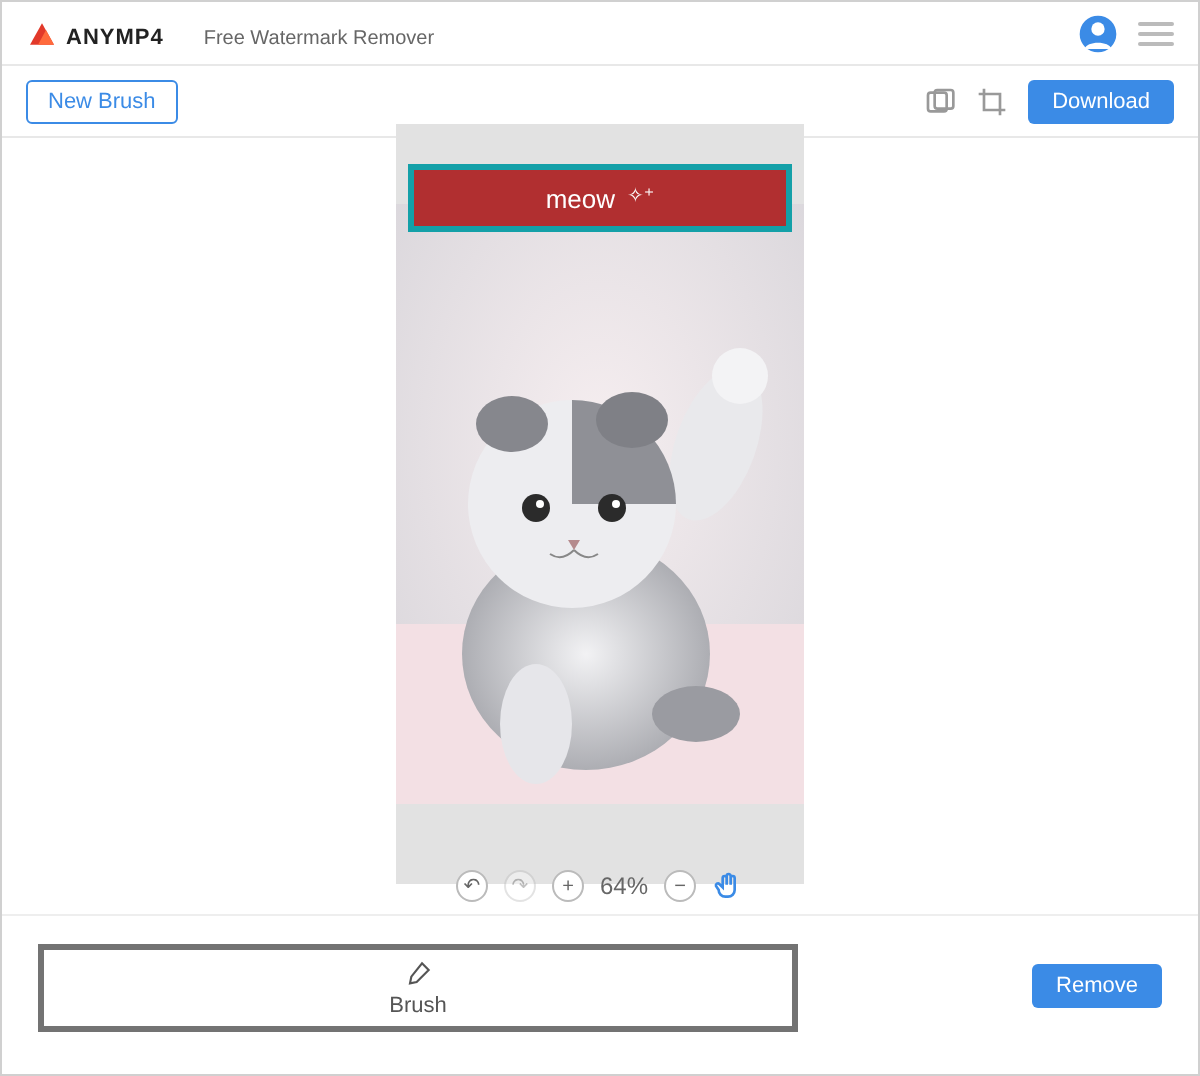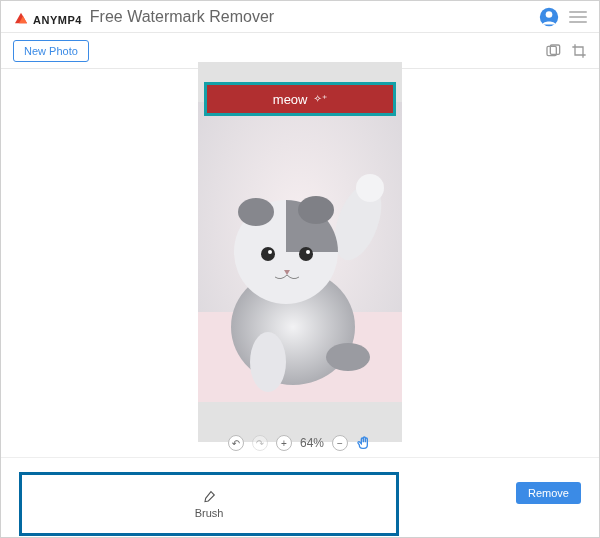--- a/index.html
+++ b/index.html
@@ -14,21 +14,21 @@
   .header {
     display: flex;
     align-items: center;
     height: 32px;
     padding: 0 12px;
     border-bottom: 1px solid #e8e8e8;
   }
   .logo-block { display: flex; align-items: flex-end; gap: 4px; }
   .logo-icon { width: 16px; height: 16px; }
   .brand { font-size: 11px; letter-spacing: 0.5px; font-weight: 700; color: #222; }
-  .app-sub { font-size: 16px; color: #666; margin-left: 4px; }
+  .app-sub { font-size: 10px; color: #666; margin-left: 16px; }
   .header-right { margin-left: auto; display: flex; align-items: center; gap: 10px; }
   .user-icon { width: 20px; height: 20px; }
   .menu-icon { width: 18px; height: 18px; display: flex; flex-direction: column; justify-content: center; gap: 3px; }
   .menu-icon span { height: 2px; background: #bbb; border-radius: 1px; }
 
   .subheader {
     display: flex;
     align-items: center;
     height: 36px;
     padding: 0 12px;
@@ -104,23 +104,23 @@
 
   .footer {
     height: 80px;
     border-top: 1px solid #eee;
     display: flex;
     align-items: flex-start;
     padding: 14px 18px 0 18px;
     gap: 20px;
   }
   .tool-strip {
-    border: 3px solid #0369a1;
-    display: flex;
-    height: 64px;
+    border: 3px solid #737373;
+    display: flex;
+    height: 44px;
     flex: 0 0 380px;
   }
   .tool-item {
     flex: 1;
     border-right: 1px solid #e0e0e0;
     display: flex;
     flex-direction: column;
     align-items: center;
     justify-content: center;
     gap: 2px;
@@ -152,30 +152,31 @@
       </svg>
     <div class="menu-icon">
         <span></span>
         <span></span>
         <span></span>
       </div>
   </div>
 </div>
 
 <div class="subheader">
-  <button class="btn-outline">New Photo</button>
+  <button class="btn-outline">New Brush</button>
   <div class="sub-right">
     <svg class="mini-icon" viewBox="0 0 24 24" fill="none" stroke="#999" stroke-width="2">
         <rect x="3" y="5" width="14" height="14" rx="2"></rect>
         <rect x="8" y="3" width="14" height="14" rx="2"></rect>
       </svg>
     <svg class="mini-icon" viewBox="0 0 24 24" fill="none" stroke="#999" stroke-width="2">
         <path d="M6 2v16h16"></path>
         <path d="M2 6h16v16"></path>
       </svg>
+    <button class="btn-primary">Download</button>
   </div>
 </div>
 
 <div class="canvas-area">
   <div class="img-holder">
     <svg viewBox="0 0 204 300">
       <defs>
         <radialGradient id="bg" cx="50%" cy="40%" r="70%">
             <stop offset="0%" stop-color="#f6eef0"></stop>
             <stop offset="100%" stop-color="#d9d6db"></stop>

